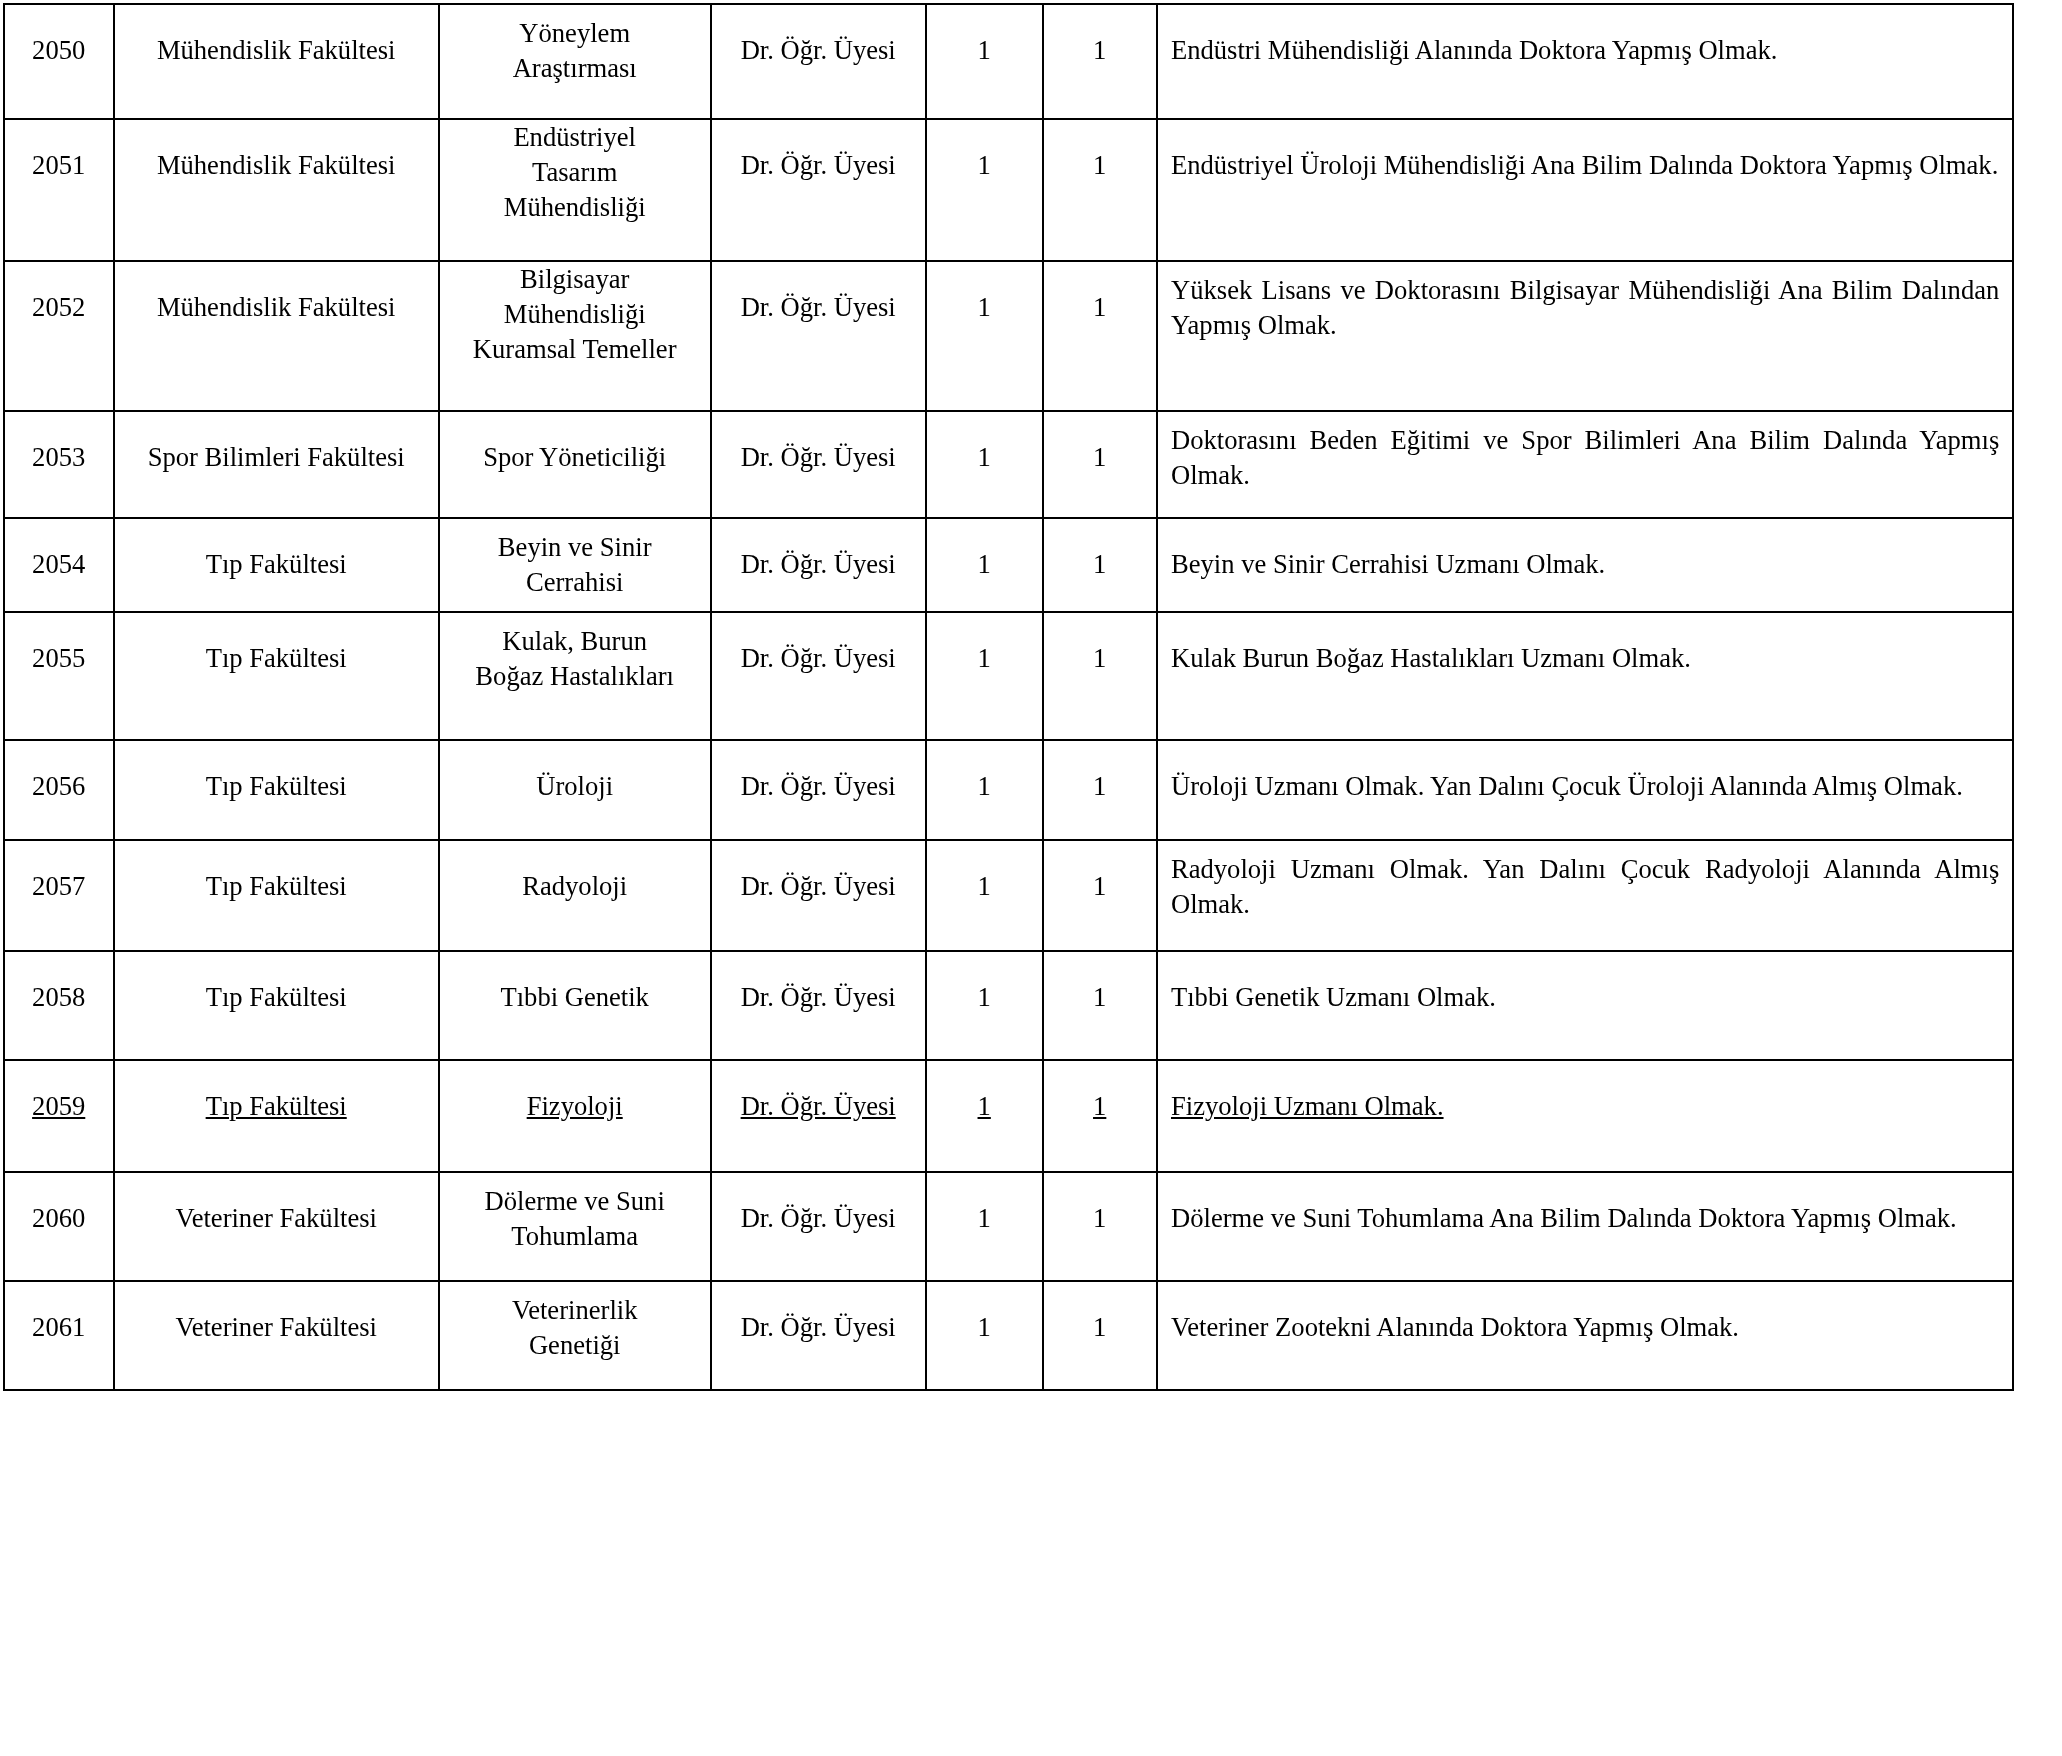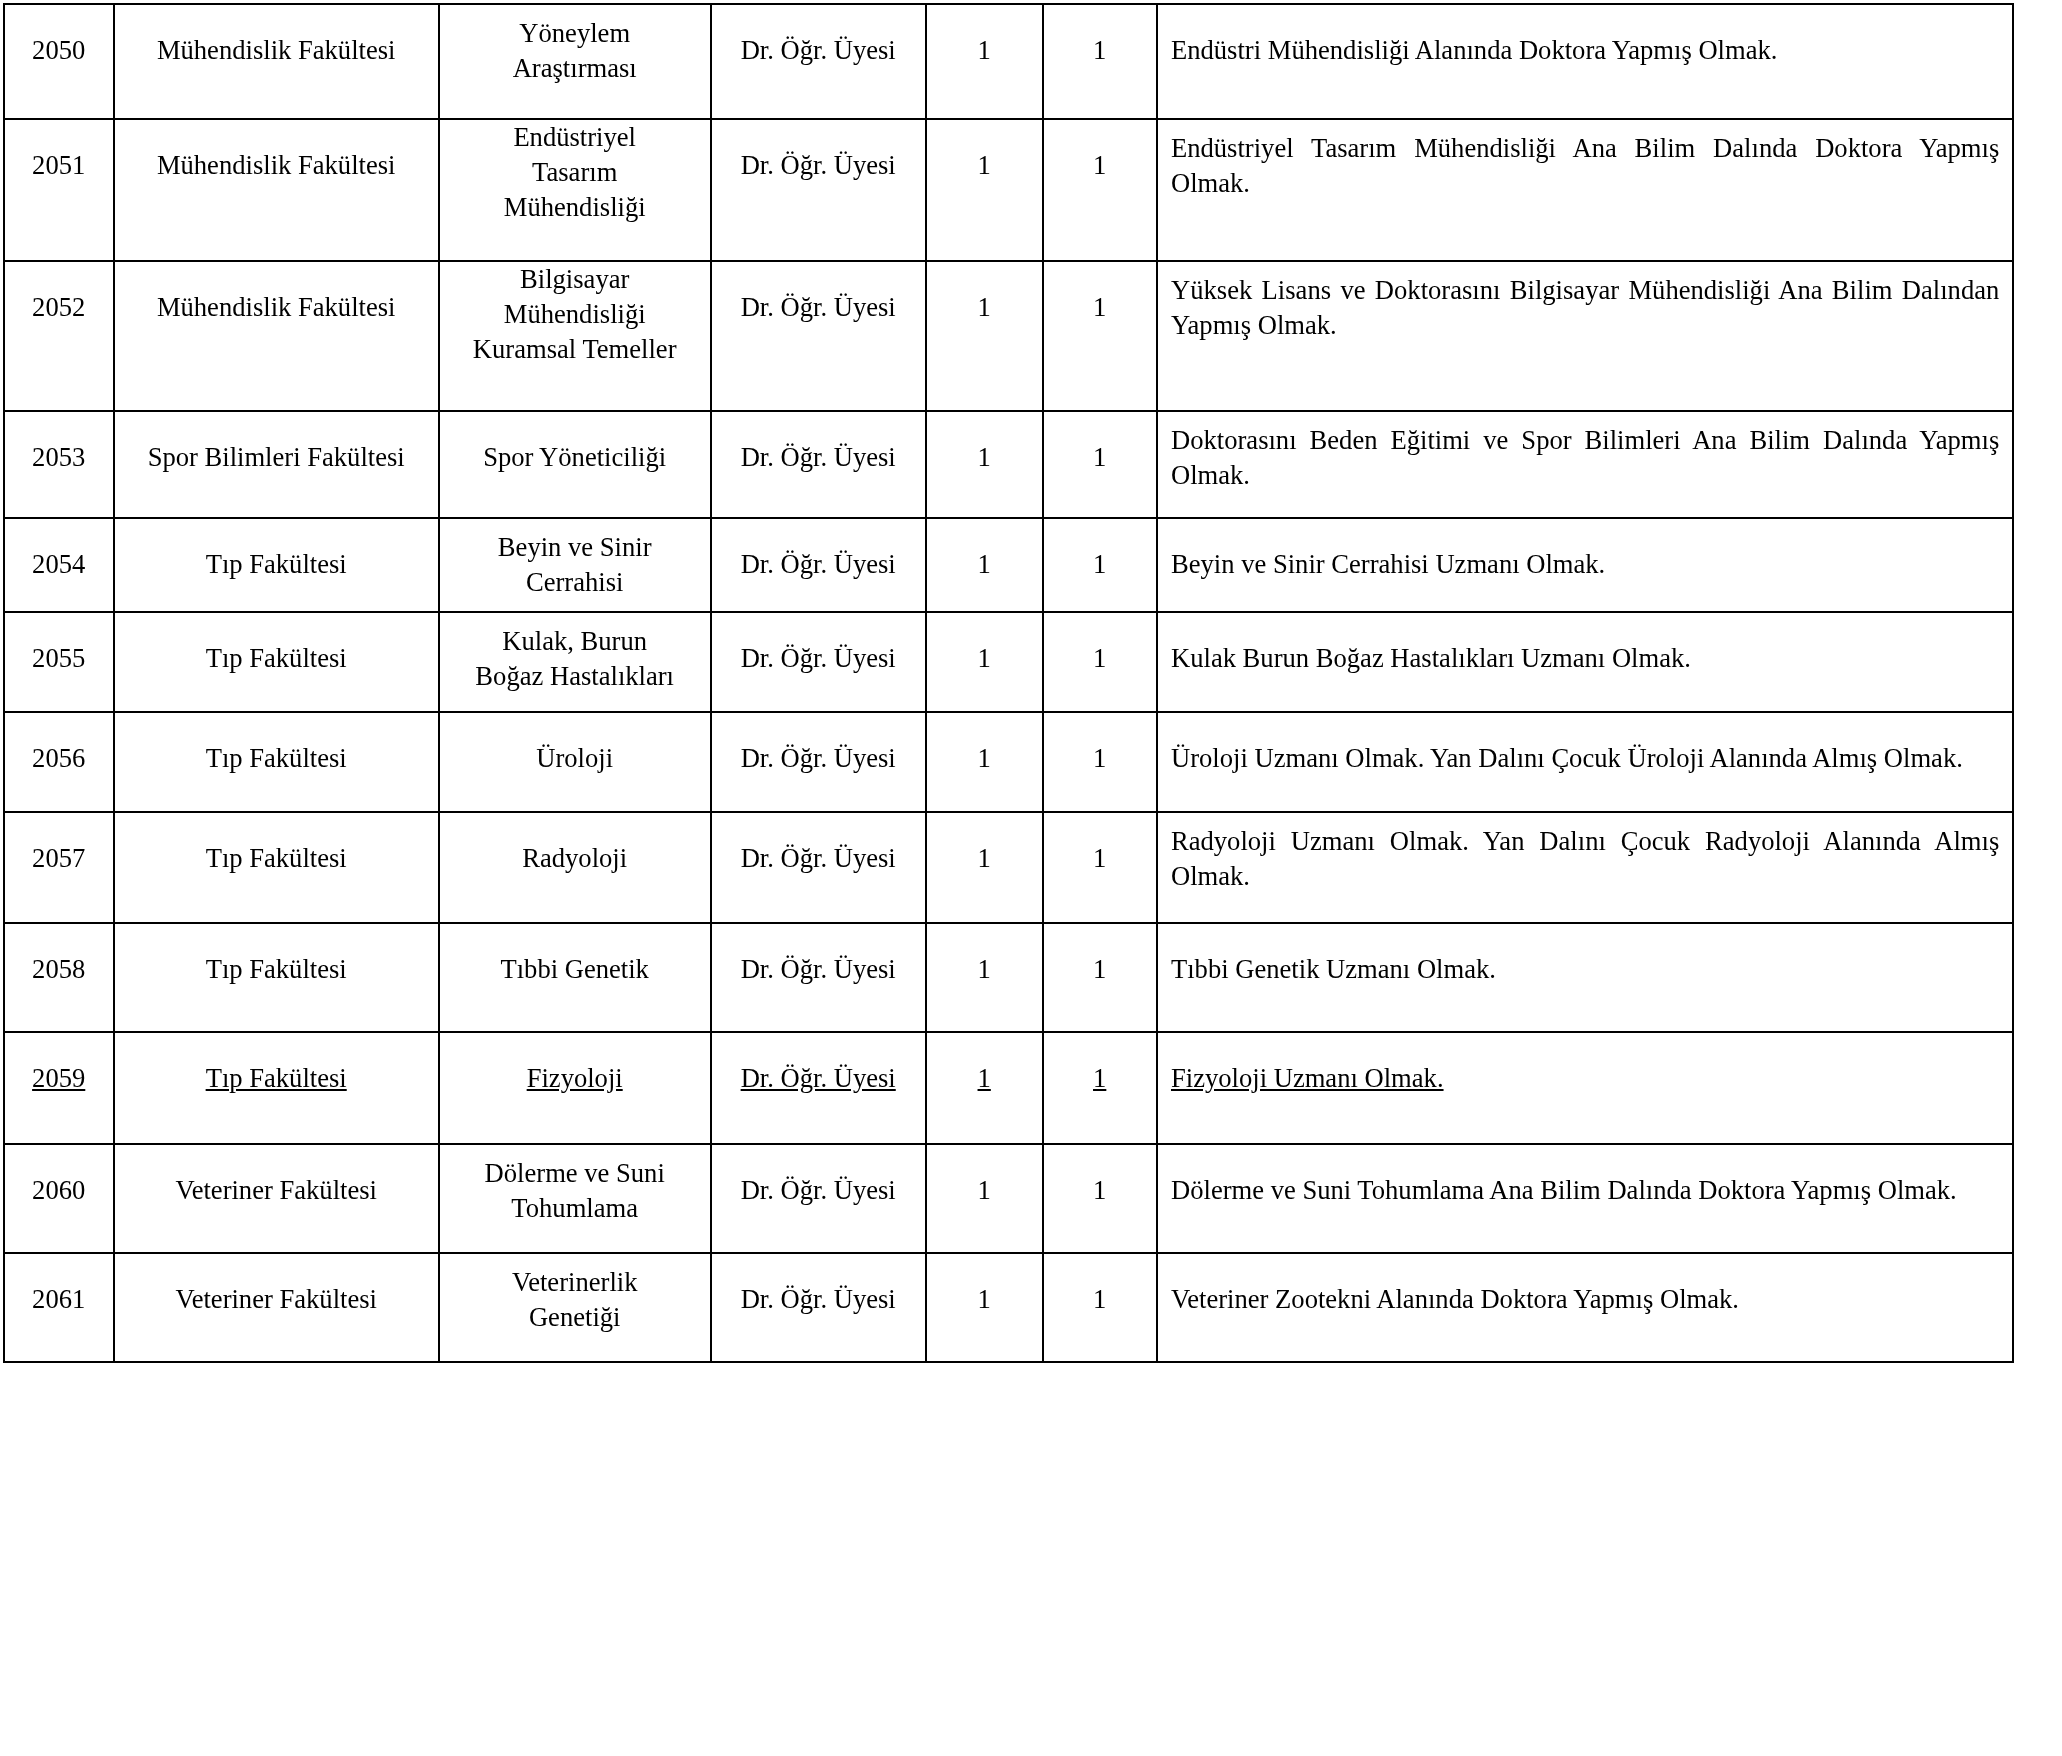--- a/index.html
+++ b/index.html
@@ -135,21 +135,21 @@
               <span>1</span>
             </div>
           </td>
     <td class="c-n2">
             <div class="cc">
               <span>1</span>
             </div>
           </td>
     <td class="c-req">
             <div class="cc">
-              <span>Endüstriyel Tasarım Mühendisliği Ana Bilim Dalında Doktora Yapmış Olmak.</span>
+              <span>Endüstriyel Üroloji Mühendisliği Ana Bilim Dalında Doktora Yapmış Olmak.</span>
             </div>
           </td>
   </tr>
         <tr style="height: 150px;">
     <td class="c-no">
             <div class="cc">
               <span>2052</span>
             </div>
           </td>
     <td class="c-fac">
@@ -250,21 +250,21 @@
             <div class="cc">
               <span>1</span>
             </div>
           </td>
     <td class="c-req">
             <div class="cc">
               <span>Beyin ve Sinir Cerrahisi Uzmanı Olmak.</span>
             </div>
           </td>
   </tr>
-        <tr style="height: 100px;">
+        <tr style="height: 128px;">
     <td class="c-no">
             <div class="cc">
               <span>2055</span>
             </div>
           </td>
     <td class="c-fac">
             <div class="cc">
               <span>Tıp Fakültesi</span>
             </div>
           </td>

